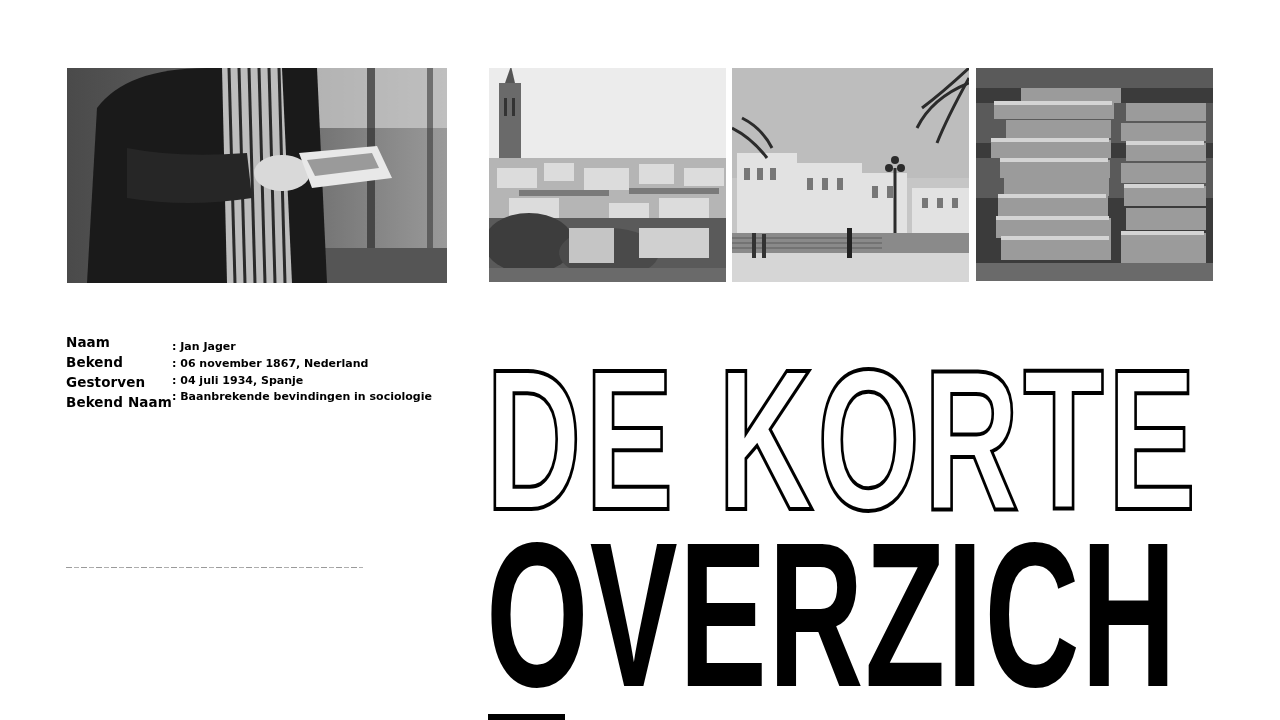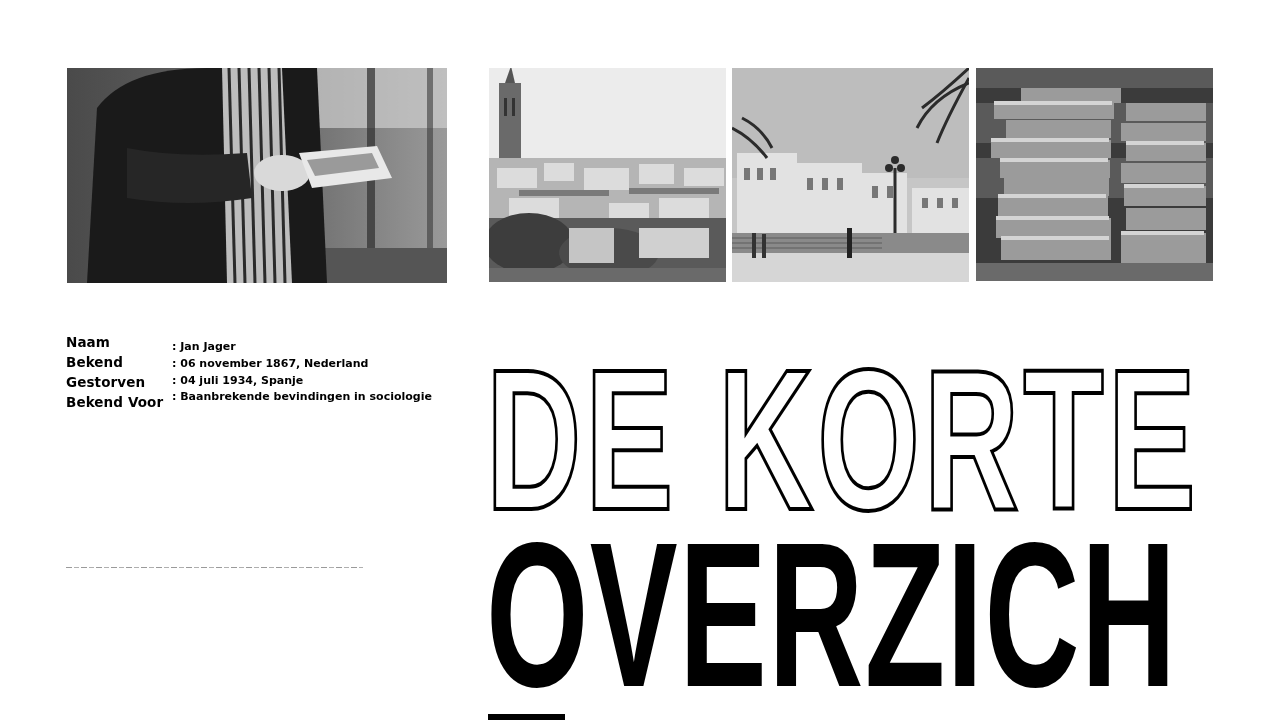--- a/index.html
+++ b/index.html
@@ -288,21 +288,21 @@
   </div>
   <div class="bio-row">
     <span class="bio-label">Bekend</span>
     <span class="bio-value">: 06 november 1867, Nederland</span>
   </div>
   <div class="bio-row">
     <span class="bio-label">Gestorven</span>
     <span class="bio-value">: 04 juli 1934, Spanje</span>
   </div>
   <div class="bio-row">
-    <span class="bio-label">Bekend Voor</span>
+    <span class="bio-label">Bekend Naam</span>
     <span class="bio-value">: Baanbrekende bevindingen in sociologie</span>
   </div>
 </div>
 
 <div class="micro-line"></div>
 <div class="micro-text"></div>
 
 <div class="title">
   <span class="title-line title-outline">DE KORTE</span>
   <span class="title-line title-solid">OVERZICH</span>

